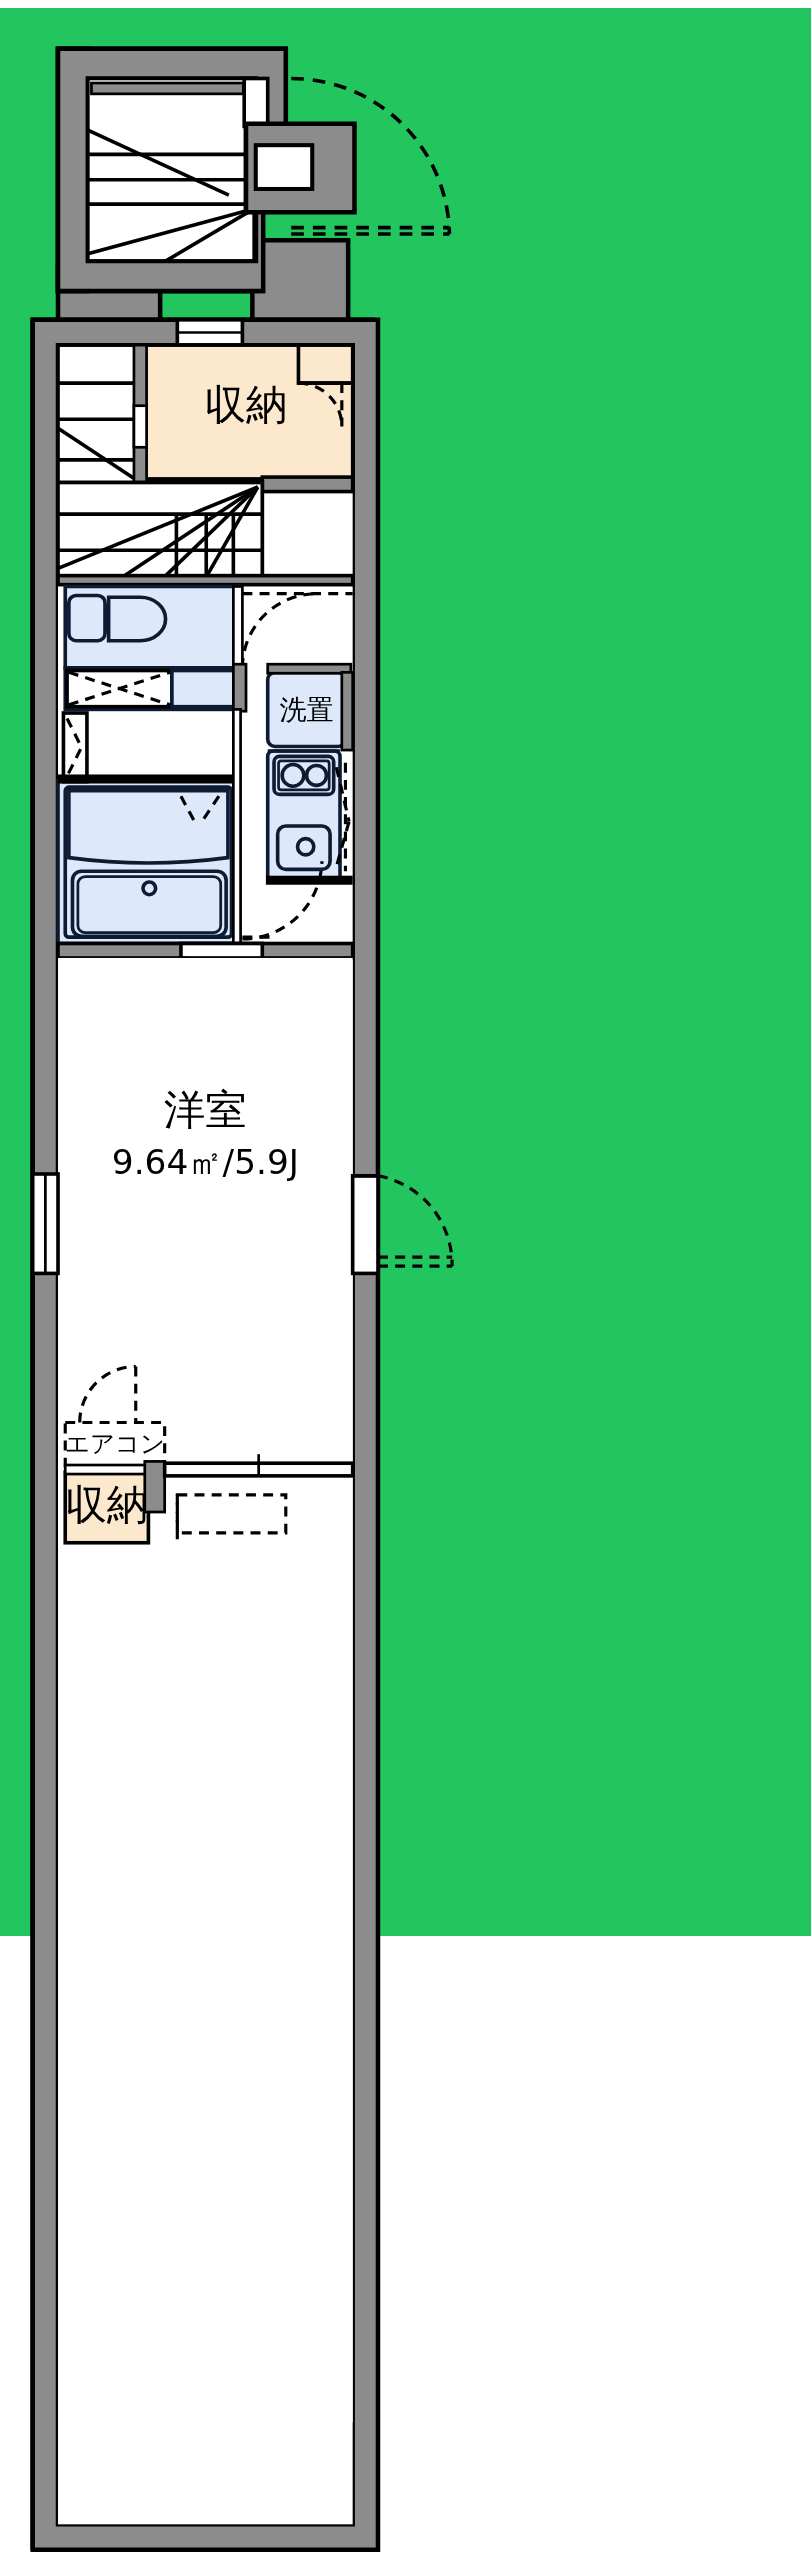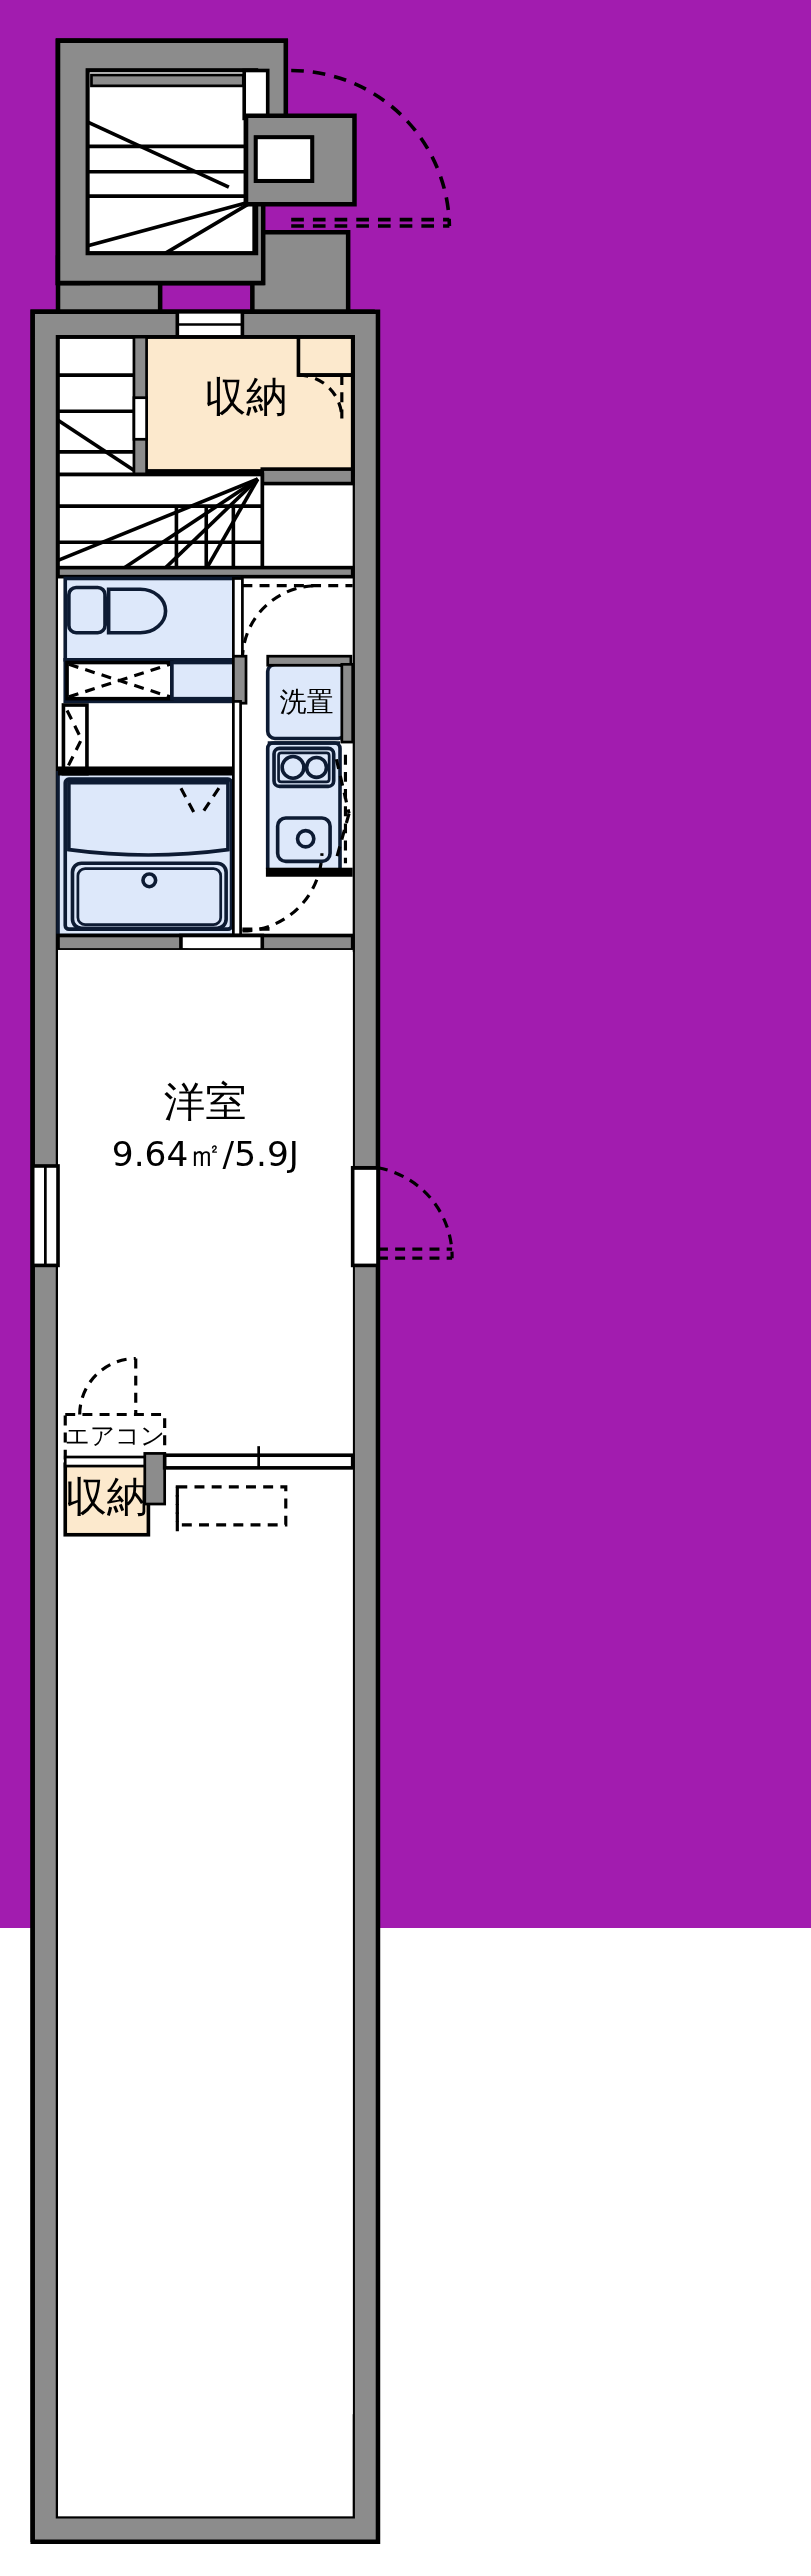--- a/index.html
+++ b/index.html
@@ -1,21 +1,21 @@
 <!DOCTYPE html>
 <html style="font-size:14.5px"><head>
 <meta charset="utf-8">
 <style>
   html,body{margin:0;padding:0;background:#ffffff;}
   body{
     width:812px;height:2576px;
     font-family:"Liberation Sans","DejaVu Sans",sans-serif;
     overflow:hidden;
   }
-  #plan-root{position:relative;width:812px;height:1928px;background:#a21caf;}
+  #plan-root{position:relative;width:812px;height:1928px;background:#22c55e;margin-top:8px;}
   svg.floorplan{display:block;width:812px;height:2576px;}
   .wall-thick{fill:#8c8c8c;stroke:#000;stroke-width:5;}
   .room-white{fill:#ffffff;stroke:#000;stroke-width:4;}
   .room-storage{fill:#fce9cd;stroke:#000;stroke-width:4;}
   .room-wet{fill:#dde8fa;stroke:#0d1b33;stroke-width:4;}
   .fixture{fill:#dde8fa;stroke:#0d1b33;stroke-width:4;}
   .fixture-line{fill:none;stroke:#0d1b33;stroke-width:4;}
   .thin{fill:none;stroke:#000;stroke-width:3;}
   .thin2{fill:none;stroke:#000;stroke-width:4;}
   .stairline{fill:none;stroke:#000;stroke-width:4;}

